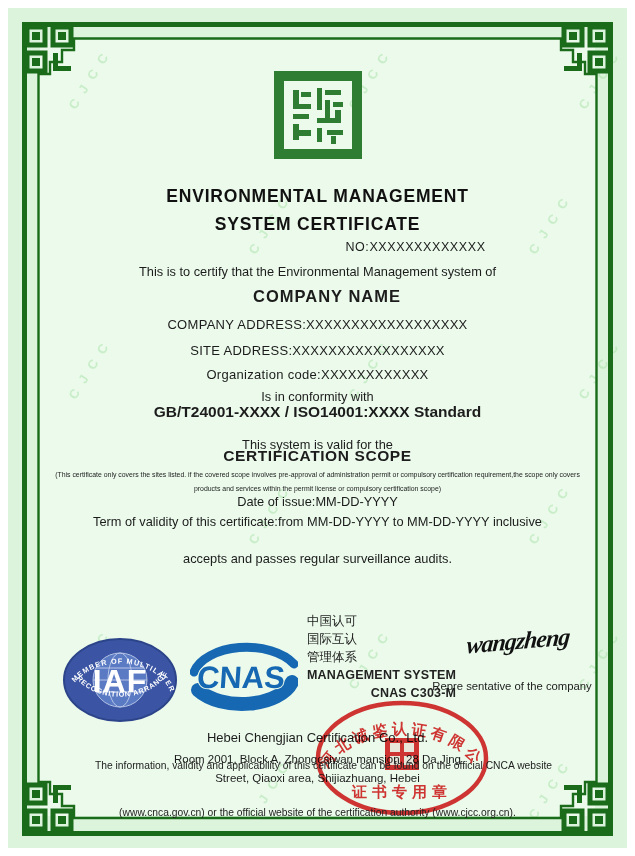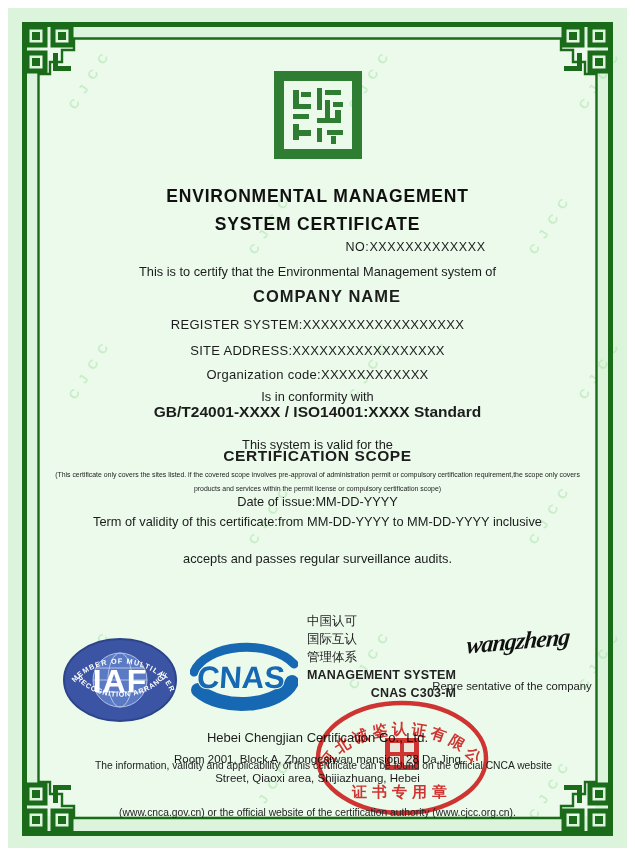--- a/index.html
+++ b/index.html
@@ -103,21 +103,21 @@
     </g>
   </svg>
 
   <div class="cline t-title" style="top:186px;">ENVIRONMENTAL MANAGEMENT</div>
   <div class="cline t-title" style="top:214px;">SYSTEM CERTIFICATE</div>
   <div class="cline t-no" style="top:240px;">
     <span style="display:inline-block;transform:translateX(98px);">NO:XXXXXXXXXXXXX</span>
   </div>
   <div class="cline t-body" style="top:264px;">This is to certify that the Environmental Management system of</div>
   <div class="cline t-company" style="top:287px;">COMPANY NAME</div>
-  <div class="cline t-addr" style="top:317px;">REGISTER SYSTEM:XXXXXXXXXXXXXXXXXX</div>
+  <div class="cline t-addr" style="top:317px;">COMPANY ADDRESS:XXXXXXXXXXXXXXXXXX</div>
   <div class="cline t-addr" style="top:343px;">SITE ADDRESS:XXXXXXXXXXXXXXXXX</div>
   <div class="cline t-addr" style="top:367px;">Organization code:XXXXXXXXXXXX</div>
   <div class="cline t-body" style="top:389px;">Is in conformity with</div>
   <div class="cline t-standard" style="top:403px;">GB/T24001-XXXX / ISO14001:XXXX Standard</div>
   <div class="cline t-body" style="top:437px;">This system is valid for the</div>
   <div class="cline t-scope" style="top:447px;">CERTIFICATION SCOPE</div>
   <div class="cline t-note" style="top:468px;left:55px;right:55px;">(This certificate only covers the sites listed. if the covered scope involves pre-approval of administration permit or compulsory certification requirement,the scope only covers products and services within the permit license or compulsory certification scope)</div>
   <div class="cline t-body" style="top:494px;">Date of issue:MM-DD-YYYY</div>
   <div class="cline t-body" style="top:514px;">Term of validity of this certificate:from MM-DD-YYYY to MM-DD-YYYY inclusive</div>
   <div class="cline t-body" style="top:551px;">accepts and passes regular surveillance audits.</div>

